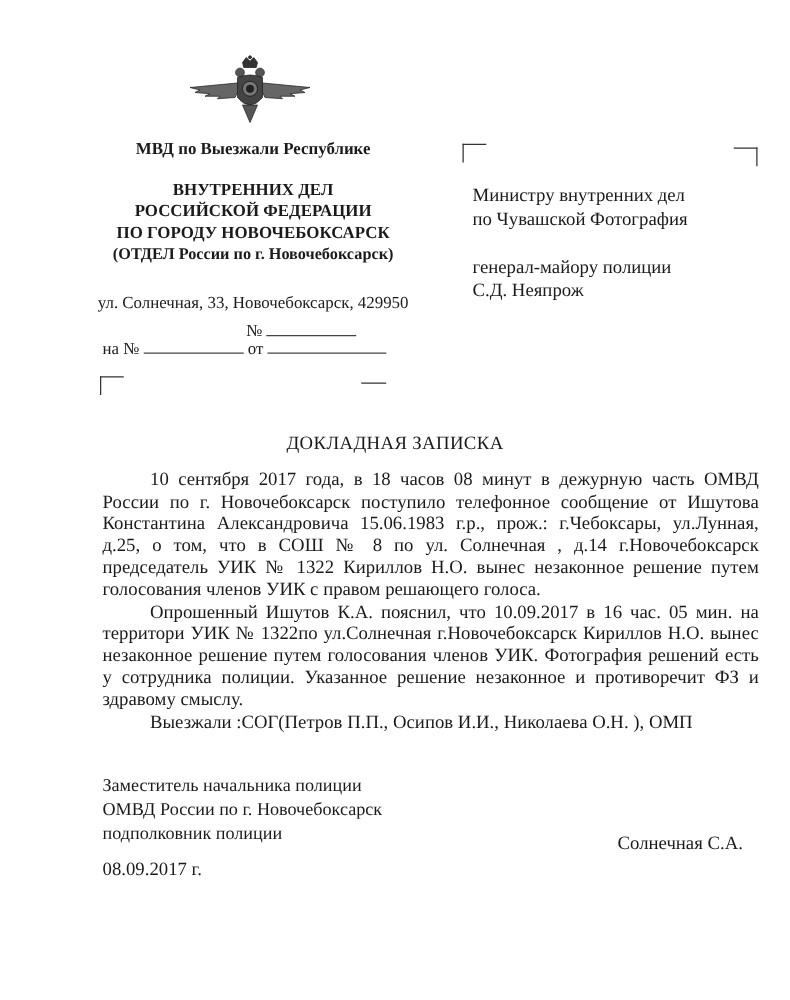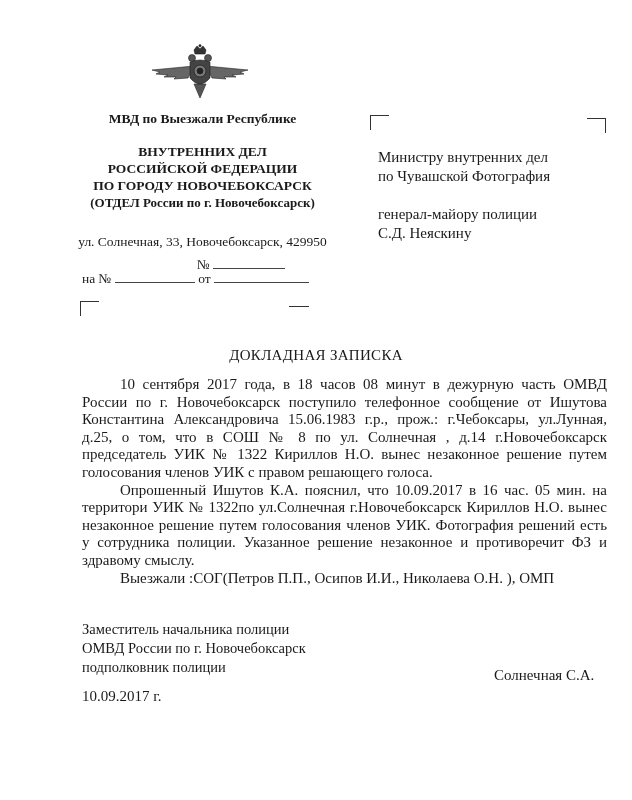--- a/index.html
+++ b/index.html
@@ -78,30 +78,30 @@
 <div class="abs dash" style="left:289px; top:306px;"></div>
 
 <div class="abs corner-l" style="left:370px; top:115px;"></div>
 <div class="abs corner-r" style="left:587px; top:118px;"></div>
 
 <div class="abs addressee">
   <div>Министру внутренних дел</div>
   <div>по Чувашской Фотография</div>
   <div class="gap"></div>
   <div>генерал-майору полиции</div>
-  <div>С.Д. Нея­скину</div>
+  <div>С.Д. Нея­прож</div>
 </div>
 
 <div class="abs title">ДОКЛАДНАЯ ЗАПИСКА</div>
 
 <div class="abs body-text">
   <p>10 сентября 2017 года, в 18 часов 08 минут в дежурную часть ОМВД России по г. Новочебоксарск поступило телефонное сообщение от Ишутова Константина Александровича 15.06.1983 г.р., прож.: г.Чебоксары, ул.Лунная, д.25, о том, что в СОШ № 8 по ул. Солнечная , д.14 г.Новочебоксарск председатель УИК № 1322 Кириллов Н.О. вынес незаконное решение путем голосования членов УИК с правом решающего голоса.</p>
   <p>Опрошенный Ишутов К.А. пояснил, что 10.09.2017 в 16 час. 05 мин. на территори УИК № 1322по ул.Солнечная г.Новочебоксарск Кириллов Н.О. вынес незаконное решение путем голосования членов УИК. Фотография решений есть у сотрудника полиции. Указанное решение незаконное и противоречит ФЗ и здравому смыслу.</p>
   <p>Выезжали :СОГ(Петров П.П., Осипов И.И., Николаева О.Н. ), ОМП</p>
 </div>
 
 <div class="abs sign-block">
   <div>Заместитель начальника полиции</div>
   <div>ОМВД России по г. Новочебоксарск</div>
   <div>подполковник полиции</div>
 </div>
 <div class="abs signer">Солнечная С.А.</div>
-<div class="abs date">10.09.2017 г.</div>
+<div class="abs date">08.09.2017 г.</div>
 
 </body></html>

